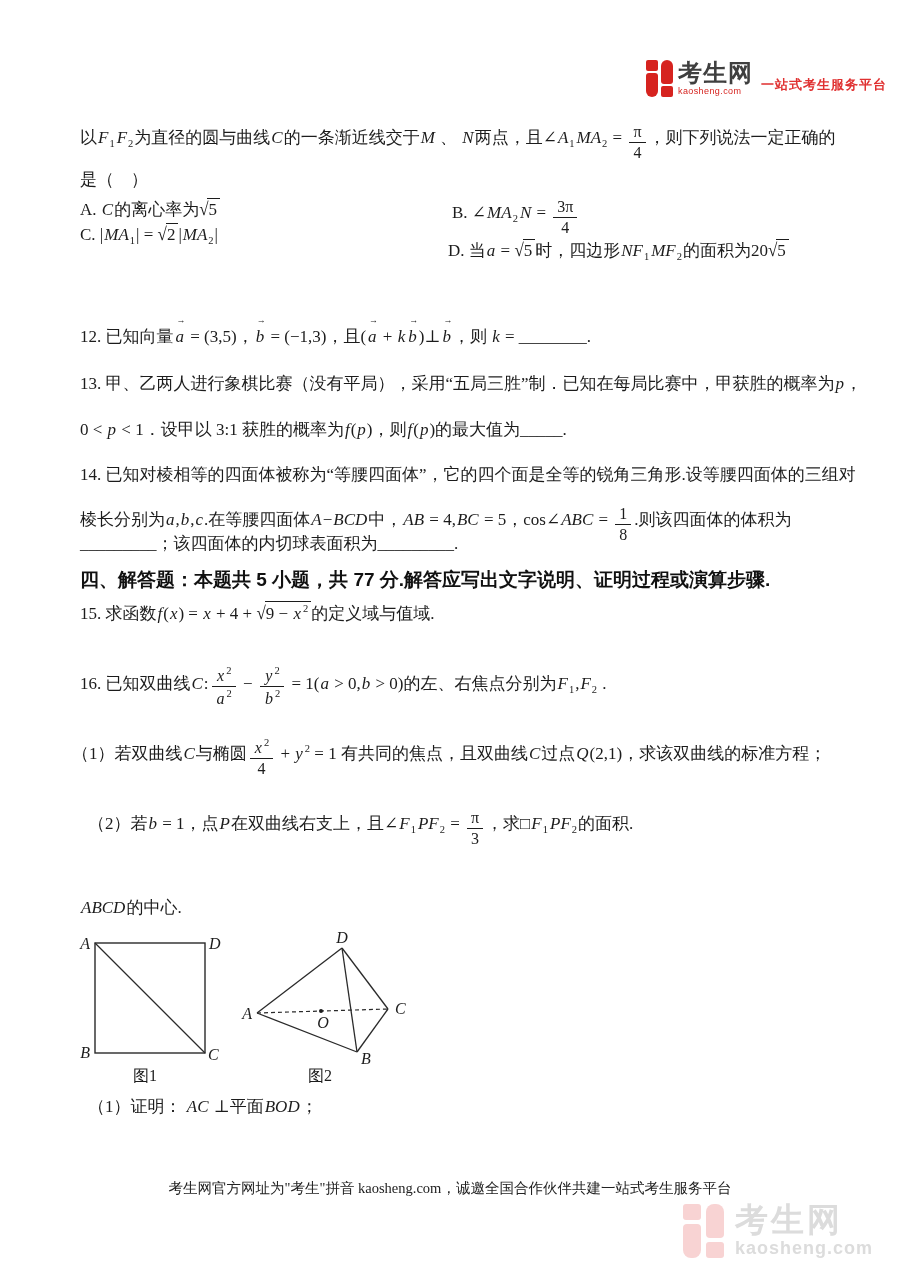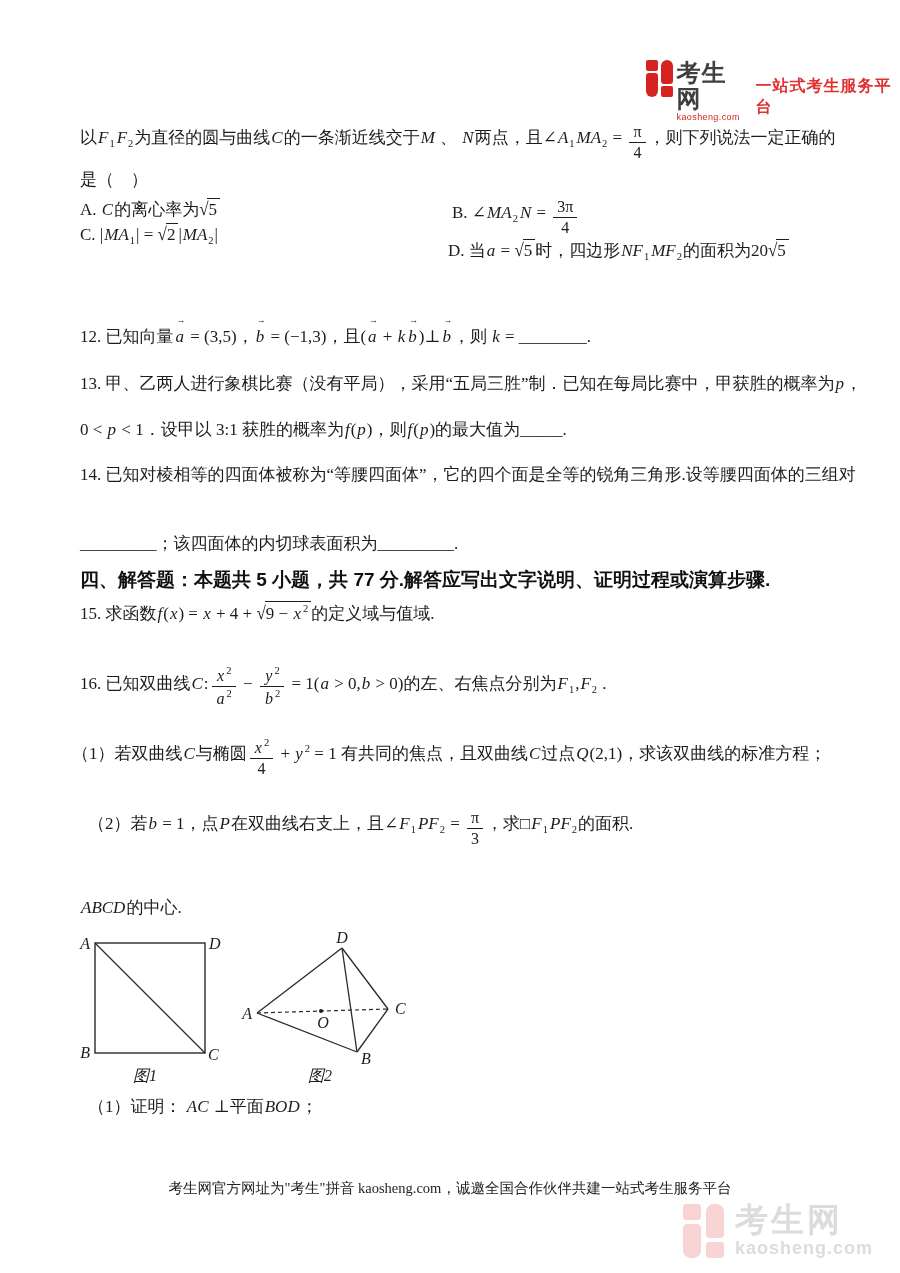--- a/index.html
+++ b/index.html
@@ -47,26 +47,26 @@
   .logo-brand {
     font-family:"Liberation Sans","DejaVu Sans",sans-serif; font-weight:bold;
     font-size:24px; line-height:26px; color:#3f3f3f; letter-spacing:1px;
   }
   .logo-domain {
     font-family:"Liberation Sans","DejaVu Sans",sans-serif;
     font-size:9px; line-height:10px; color:#d6231f; letter-spacing:0.4px;
   }
   .logo-tagline {
     font-family:"Liberation Sans","DejaVu Sans",sans-serif; font-weight:bold;
-    font-size:16px; color:#e03131; margin:16px 0 0 8px; letter-spacing:1px;
+    font-size:13px; color:#e03131; margin:16px 0 0 8px; letter-spacing:1px;
   }
 
   
   .fig { position:absolute; }
-  .fig-caption { position:absolute; font-size:16px; text-align:center; width:130px;font-style:italic; }
+  .fig-caption { position:absolute; font-size:16px; text-align:center; width:130px; }
   svg text { font-family:"Liberation Serif","DejaVu Serif",serif; font-style:italic; font-size:16px; fill:#1c1c1c; }
 
   
   .footer {
     position:absolute; left:0; right:0; top:1179px; text-align:center;
     font-size:14.5px; color:#222;
   }
 
   
   .wm { position:absolute; top:1203px; right:27px; display:flex; align-items:center; }
@@ -109,20 +109,21 @@
   <div class="line" style="top:167px">是（　）</div>
   <div class="line" style="top:197px">A.  <span class="mi">C</span>的离心率为<span class="sqrt"><span class="rad">√</span><span class="radicand">5</span></span></div>
   <div class="line" style="top:197px; left:452px">B.  ∠<span class="mi">MA</span><span class="msub">2</span><span class="mi">N</span> = <span class="frac"><span class="fnum">3π</span><span class="fden">4</span></span></div>
   <div class="line" style="top:222px">C.  |<span class="mi">MA</span><span class="msub">1</span>| = <span class="sqrt"><span class="rad">√</span><span class="radicand">2</span></span>|<span class="mi">MA</span><span class="msub">2</span>|</div>
   <div class="line" style="top:238px; left:448px">D.  当<span class="mi">a</span> = <span class="sqrt"><span class="rad">√</span><span class="radicand">5</span></span>时，四边形<span class="mi">NF</span><span class="msub">1</span><span class="mi">MF</span><span class="msub">2</span>的面积为20<span class="sqrt"><span class="rad">√</span><span class="radicand">5</span></span></div>
 
   <div class="line" style="top:324px">12. 已知向量<span class="vec"><span class="vec-arrow">→</span><span class="mi">a</span></span> = (3,5)，<span class="vec"><span class="vec-arrow">→</span><span class="mi">b</span></span> = (−1,3)，且(<span class="vec"><span class="vec-arrow">→</span><span class="mi">a</span></span> + <span class="mi">k</span><span class="vec"><span class="vec-arrow">→</span><span class="mi">b</span></span>)⊥<span class="vec"><span class="vec-arrow">→</span><span class="mi">b</span></span>，则 <span class="mi">k</span> = ________.</div>
   <div class="line" style="top:371px">13. 甲、乙两人进行象棋比赛（没有平局），采用“五局三胜”制．已知在每局比赛中，甲获胜的概率为<span class="mi">p</span>，</div>
   <div class="line" style="top:417px">0 &lt; <span class="mi">p</span> &lt; 1．设甲以 3:1 获胜的概率为<span class="mi">f</span>(<span class="mi">p</span>)，则<span class="mi">f</span>(<span class="mi">p</span>)的最大值为_____.</div>
   <div class="line" style="top:462px">14. 已知对棱相等的四面体被称为“等腰四面体”，它的四个面是全等的锐角三角形.设等腰四面体的三组对</div>
+  <div class="line" style="top:504px">棱长分别为<span class="mi">a</span>,<span class="mi">b</span>,<span class="mi">c</span>.在等腰四面体<span class="mi">A</span>−<span class="mi">BCD</span>中，<span class="mi">AB</span> = 4,<span class="mi">BC</span> = 5，cos∠<span class="mi">ABC</span> = <span class="frac"><span class="fnum">1</span><span class="fden">8</span></span>.则该四面体的体积为</div>
   <div class="line" style="top:531px">_________；该四面体的内切球表面积为_________.</div>
 
   <div class="line sec-header" style="top:567px">四、解答题：本题共 5 小题，共 77 分.解答应写出文字说明、证明过程或演算步骤.</div>
   <div class="line" style="top:601px">15. 求函数<span class="mi">f</span>(<span class="mi">x</span>) = <span class="mi">x</span> + 4 + <span class="sqrt"><span class="rad">√</span><span class="radicand">9 − <span class="mi">x</span><span class="msup">2</span></span></span>的定义域与值域.</div>
   <div class="line" style="top:664px">16. 已知双曲线<span class="mi">C</span>:<span class="frac"><span class="fnum"><span class="mi">x</span><span class="msup">2</span></span><span class="fden"><span class="mi">a</span><span class="msup">2</span></span></span> − <span class="frac"><span class="fnum"><span class="mi">y</span><span class="msup">2</span></span><span class="fden"><span class="mi">b</span><span class="msup">2</span></span></span> = 1(<span class="mi">a</span> &gt; 0,<span class="mi">b</span> &gt; 0)的左、右焦点分别为<span class="mi">F</span><span class="msub">1</span>,<span class="mi">F</span><span class="msub">2</span> .</div>
   <div class="line" style="top:736px; left:72px">（1）若双曲线<span class="mi">C</span>与椭圆<span class="frac"><span class="fnum"><span class="mi">x</span><span class="msup">2</span></span><span class="fden">4</span></span> + <span class="mi">y</span><span class="msup">2</span> = 1 有共同的焦点，且双曲线<span class="mi">C</span>过点<span class="mi">Q</span>(2,1)，求该双曲线的标准方程；</div>
   <div class="line" style="top:808px; left:88px">（2）若<span class="mi">b</span> = 1，点<span class="mi">P</span>在双曲线右支上，且∠<span class="mi">F</span><span class="msub">1</span><span class="mi">PF</span><span class="msub">2</span> = <span class="frac"><span class="fnum">π</span><span class="fden">3</span></span>，求□<span class="mi">F</span><span class="msub">1</span><span class="mi">PF</span><span class="msub">2</span>的面积.</div>
   <div class="line" style="top:895px"><span class="mi">ABCD</span>的中心.</div>
 
   <svg class="fig" style="left:72px; top:930px" width="160" height="132" viewBox="0 0 160 132">

